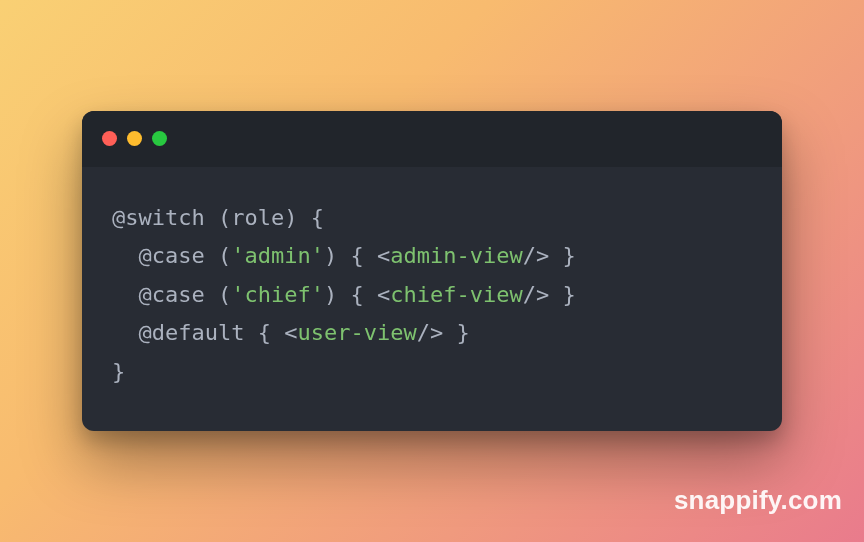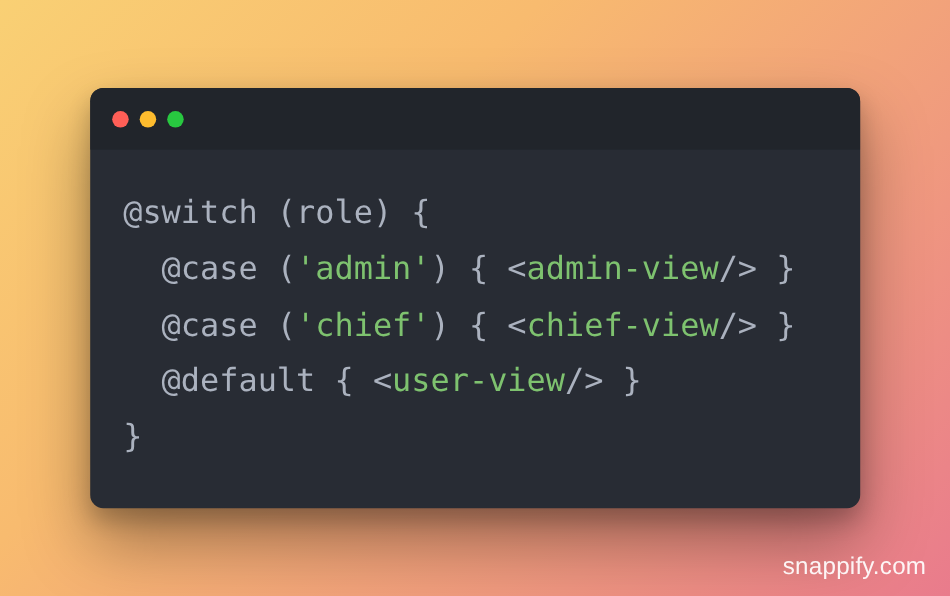--- a/index.html
+++ b/index.html
@@ -36,33 +36,33 @@
       width: 15px;
       height: 15px;
       border-radius: 50%;
     }
     .dot-red { background: #ff5f57; }
     .dot-yellow { background: #febc2e; }
     .dot-green { background: #28c840; }
     .code {
       padding: 32px 30px 40px 30px;
       font-family: 'SF Mono', 'Menlo', 'Monaco', 'Consolas', monospace;
-      font-size: 29px;
+      font-size: 22px;
       line-height: 1.75;
       color: #abb2bf;
       white-space: pre;
     }
     .c-green { color: #7ec26f; }
     .watermark {
       position: absolute;
-      bottom: 14px;
+      bottom: 26px;
       right: 22px;
       color: rgba(255,255,255,0.92);
-      font-weight: 400;
-      font-size: 22px;
+      font-weight: 700;
+      font-size: 26px;
       letter-spacing: 0.2px;
     }
   </style>
 </head>
 <body>
 
 <div class="window">
   <div class="titlebar">
     <div class="dot dot-red"></div>
     <div class="dot dot-yellow"></div>

